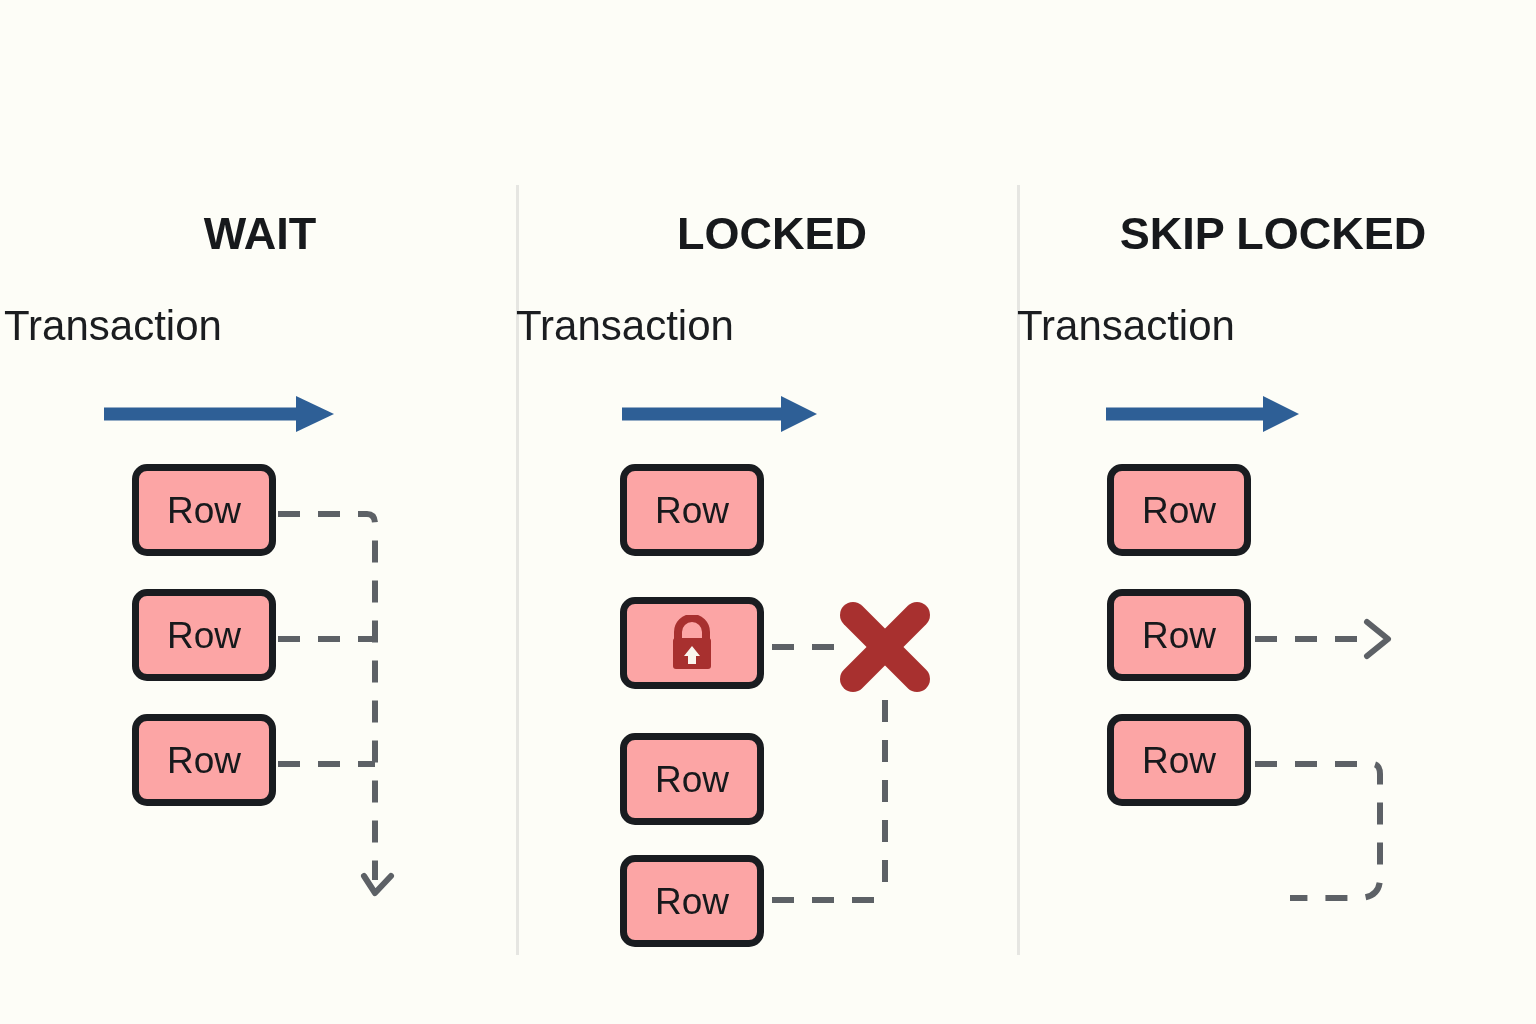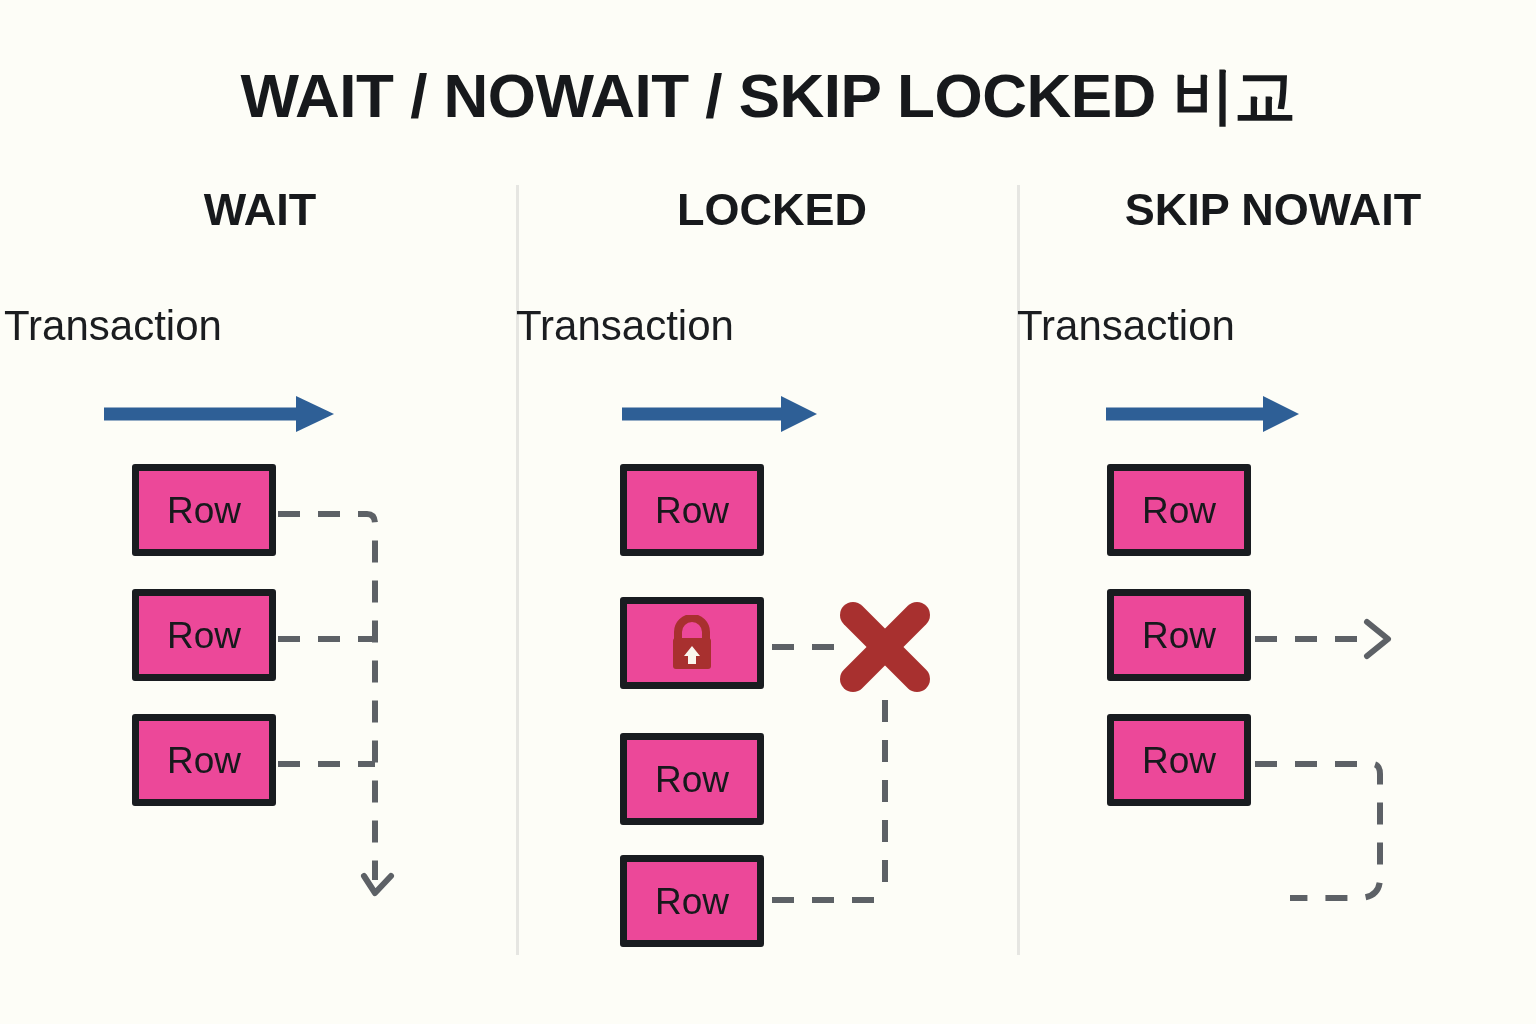--- a/index.html
+++ b/index.html
@@ -51,21 +51,21 @@
     top: 0;
     width: 512px;
     height: 1024px;
   }
   #col-wait      { left: 4px; }
   #col-nowait    { left: 516px; }
   #col-skip      { left: 1017px; }
 
   .col-title {
     position: absolute;
-    top: 184px;
+    top: 208px;
     width: 100%;
     text-align: center;
     font-size: 45px;
     font-weight: bold;
     color: #17191c;
     white-space: nowrap;
   }
   .col-sub {
     position: absolute;
     top: 302px;
@@ -74,23 +74,23 @@
     font-weight: normal;
     color: #1b1d20;
     white-space: nowrap;
   }
 
   
   .rowbox {
     position: absolute;
     width: 130px;
     height: 78px;
-    background: #ec4899;
+    background: #fca5a5;
     border: 7px solid #191c20;
-    border-radius: 3px;
+    border-radius: 15px;
     box-sizing: content-box;
     display: flex;
     align-items: center;
     justify-content: center;
   }
   .rowbox .rowlabel {
     font-size: 37px;
     color: #17191c;
     line-height: 1;
   }
@@ -106,21 +106,20 @@
     left: 0; top: 0;
     width: 1536px; height: 1024px;
     pointer-events: none;
   }
 </style>
 </head>
 <body>
 
 <div id="stage">
 
-  <div class="title">WAIT / NOWAIT / SKIP LOCKED 비교</div>
 
   <div class="divider" id="divider-1"></div>
   <div class="divider" id="divider-2"></div>
 
   <div class="column" id="col-wait">
     <div class="col-title">WAIT</div>
     <div class="col-sub">Transaction</div>
 
     <div class="rowbox" style="left:128px; top:464px;">
       <span class="rowlabel">Row</span>
@@ -153,21 +152,21 @@
 
     <div class="rowbox" style="left:104px; top:733px;">
       <span class="rowlabel">Row</span>
     </div>
     <div class="rowbox" style="left:104px; top:855px;">
       <span class="rowlabel">Row</span>
     </div>
   </div>
 
   <div class="column" id="col-skip">
-    <div class="col-title">SKIP NOWAIT</div>
+    <div class="col-title">SKIP LOCKED</div>
     <div class="col-sub">Transaction</div>
 
     <div class="rowbox" style="left:90px; top:464px;">
       <span class="rowlabel">Row</span>
     </div>
     <div class="rowbox" style="left:90px; top:589px;">
       <span class="rowlabel">Row</span>
     </div>
     <div class="rowbox" style="left:90px; top:714px;">
       <span class="rowlabel">Row</span>

